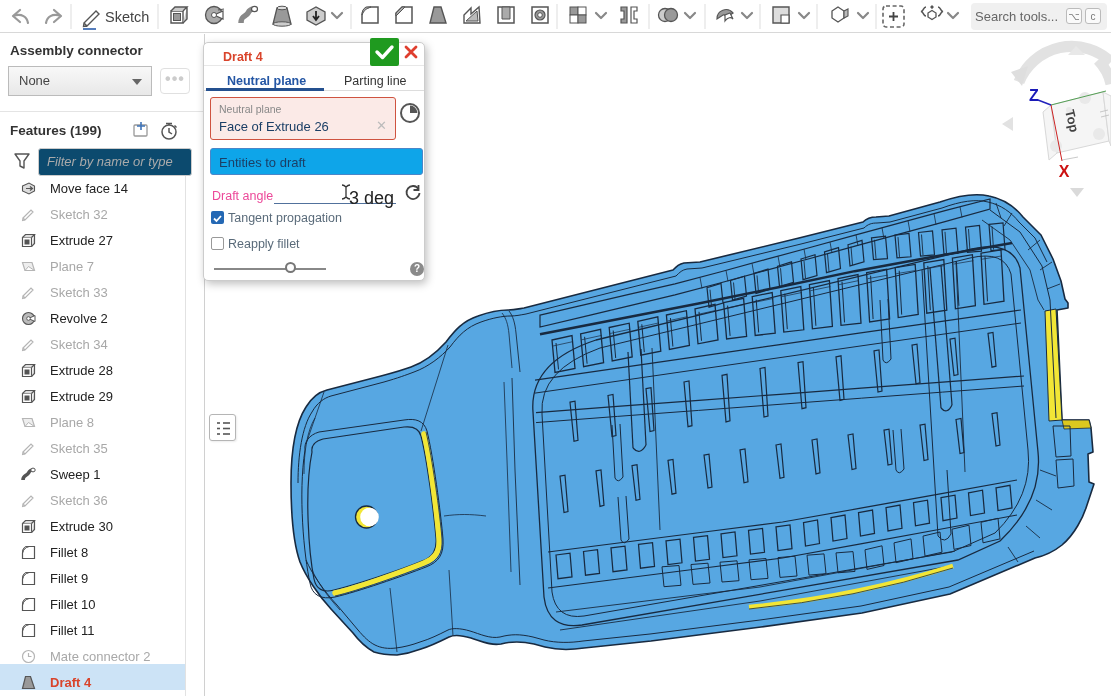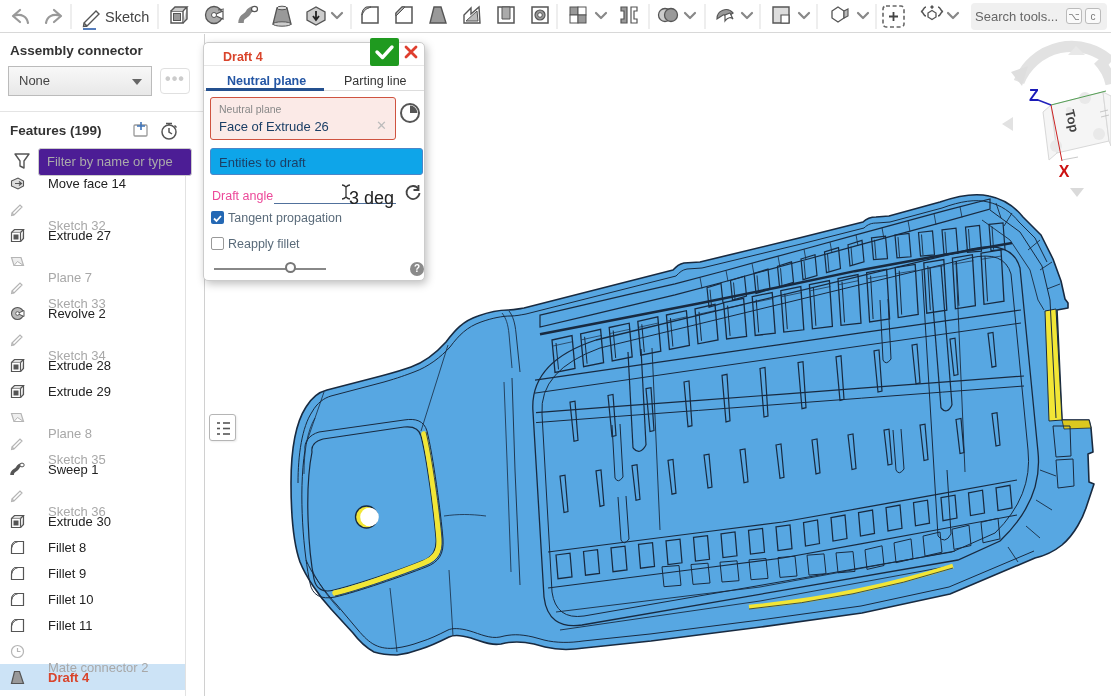--- a/index.html
+++ b/index.html
@@ -8,24 +8,24 @@
 #search .keys { position:absolute; right:6px; top:5px; display:flex; gap:3px; }
 #search .key { border:1px solid #bbb; border-radius:3px; width:16px; height:16px; font-size:10px; color:#777; display:flex; align-items:center; justify-content:center; background:#fafafa; }
 #sidebar { position:absolute; left:0; top:34px; width:205px; height:662px; background:#fff; border-right:1px solid #d0d0d0; z-index:10; }
 .sb-h { position:absolute; left:10px; top:9px; font-size:13.5px; font-weight:bold; color:#333; }
 #asm-dd { position:absolute; left:8px; top:32px; width:144px; height:30px; background:linear-gradient(#f8f8f8,#e8e8e8); border:1px solid #bbb; border-radius:0; font-size:13px; color:#444; line-height:28px; padding-left:10px; }
 #asm-dd:after { content:""; position:absolute; right:9px; top:12px; border:5px solid transparent; border-top:6px solid #666; }
 #asm-more { position:absolute; left:160px; top:34px; width:30px; height:26px; border:1px solid #e0e0e0; border-radius:4px; color:#ccc; text-align:center; line-height:20px; font-weight:bold; letter-spacing:1px; }
 .sb-div { position:absolute; left:0; top:77px; width:205px; border-top:1px solid #e4e4e4; }
 #feat-h { position:absolute; left:10px; top:89px; font-size:13.5px; font-weight:bold; color:#333; }
 #feat-icons { position:absolute; left:133px; top:87px; }
-#filter { position:absolute; left:38px; top:114px; background:#4c1d95; z-index:3; width:154px; height:28px; border:1px solid #ccc; border-radius:3px; font-size:13px; color:#aaa; line-height:26px; padding-left:8px; }
+#filter { position:absolute; left:38px; top:114px; background:#0c4a6e; z-index:3; width:154px; height:28px; border:1px solid #ccc; border-radius:3px; font-size:13px; color:#aaa; font-style:italic; line-height:26px; padding-left:8px; }
 #funnel { position:absolute; left:14px; top:119px; z-index:3; }
 #flist { position:absolute; left:0px; top:136px; z-index:1; width:185px; }
-.feat { height:26px; display:flex; align-items:center; padding-left:10px; font-size:13px; gap:23px; }
+.feat { height:26px; display:flex; align-items:flex-end; padding-left:21px; font-size:13px; gap:14px; }
 .feat svg { flex:0 0 auto; }
 .dark-t { color:#222; }
 .gray-t { color:#a8a8a8;margin-top:32px; }
 .feat.sel { background:#cce3f6; }
 .sel-t { color:#d9442b; font-weight:bold; }
 #canvas { position:absolute; left:0; top:34px; width:1111px; height:662px; background:#fff; }
 #dialog { position:absolute; left:203px; top:42px; width:222px; height:239px; background:#fff; border:1px solid #ccc; border-radius:5px; box-shadow:2px 3px 8px rgba(0,0,0,0.25); z-index:40; }
 #dlg-title { position:absolute; left:19px; top:3px; font-size:12.5px; font-weight:bold; color:#d9442b; line-height:22px; }
 #dlg-ok { position:absolute; left:166px; top:-5px; width:29px; height:28px; background:#1f9a1f; border-radius:2px; }
 #dlg-x { position:absolute; left:200px; top:2px; width:14px; height:14px; }

